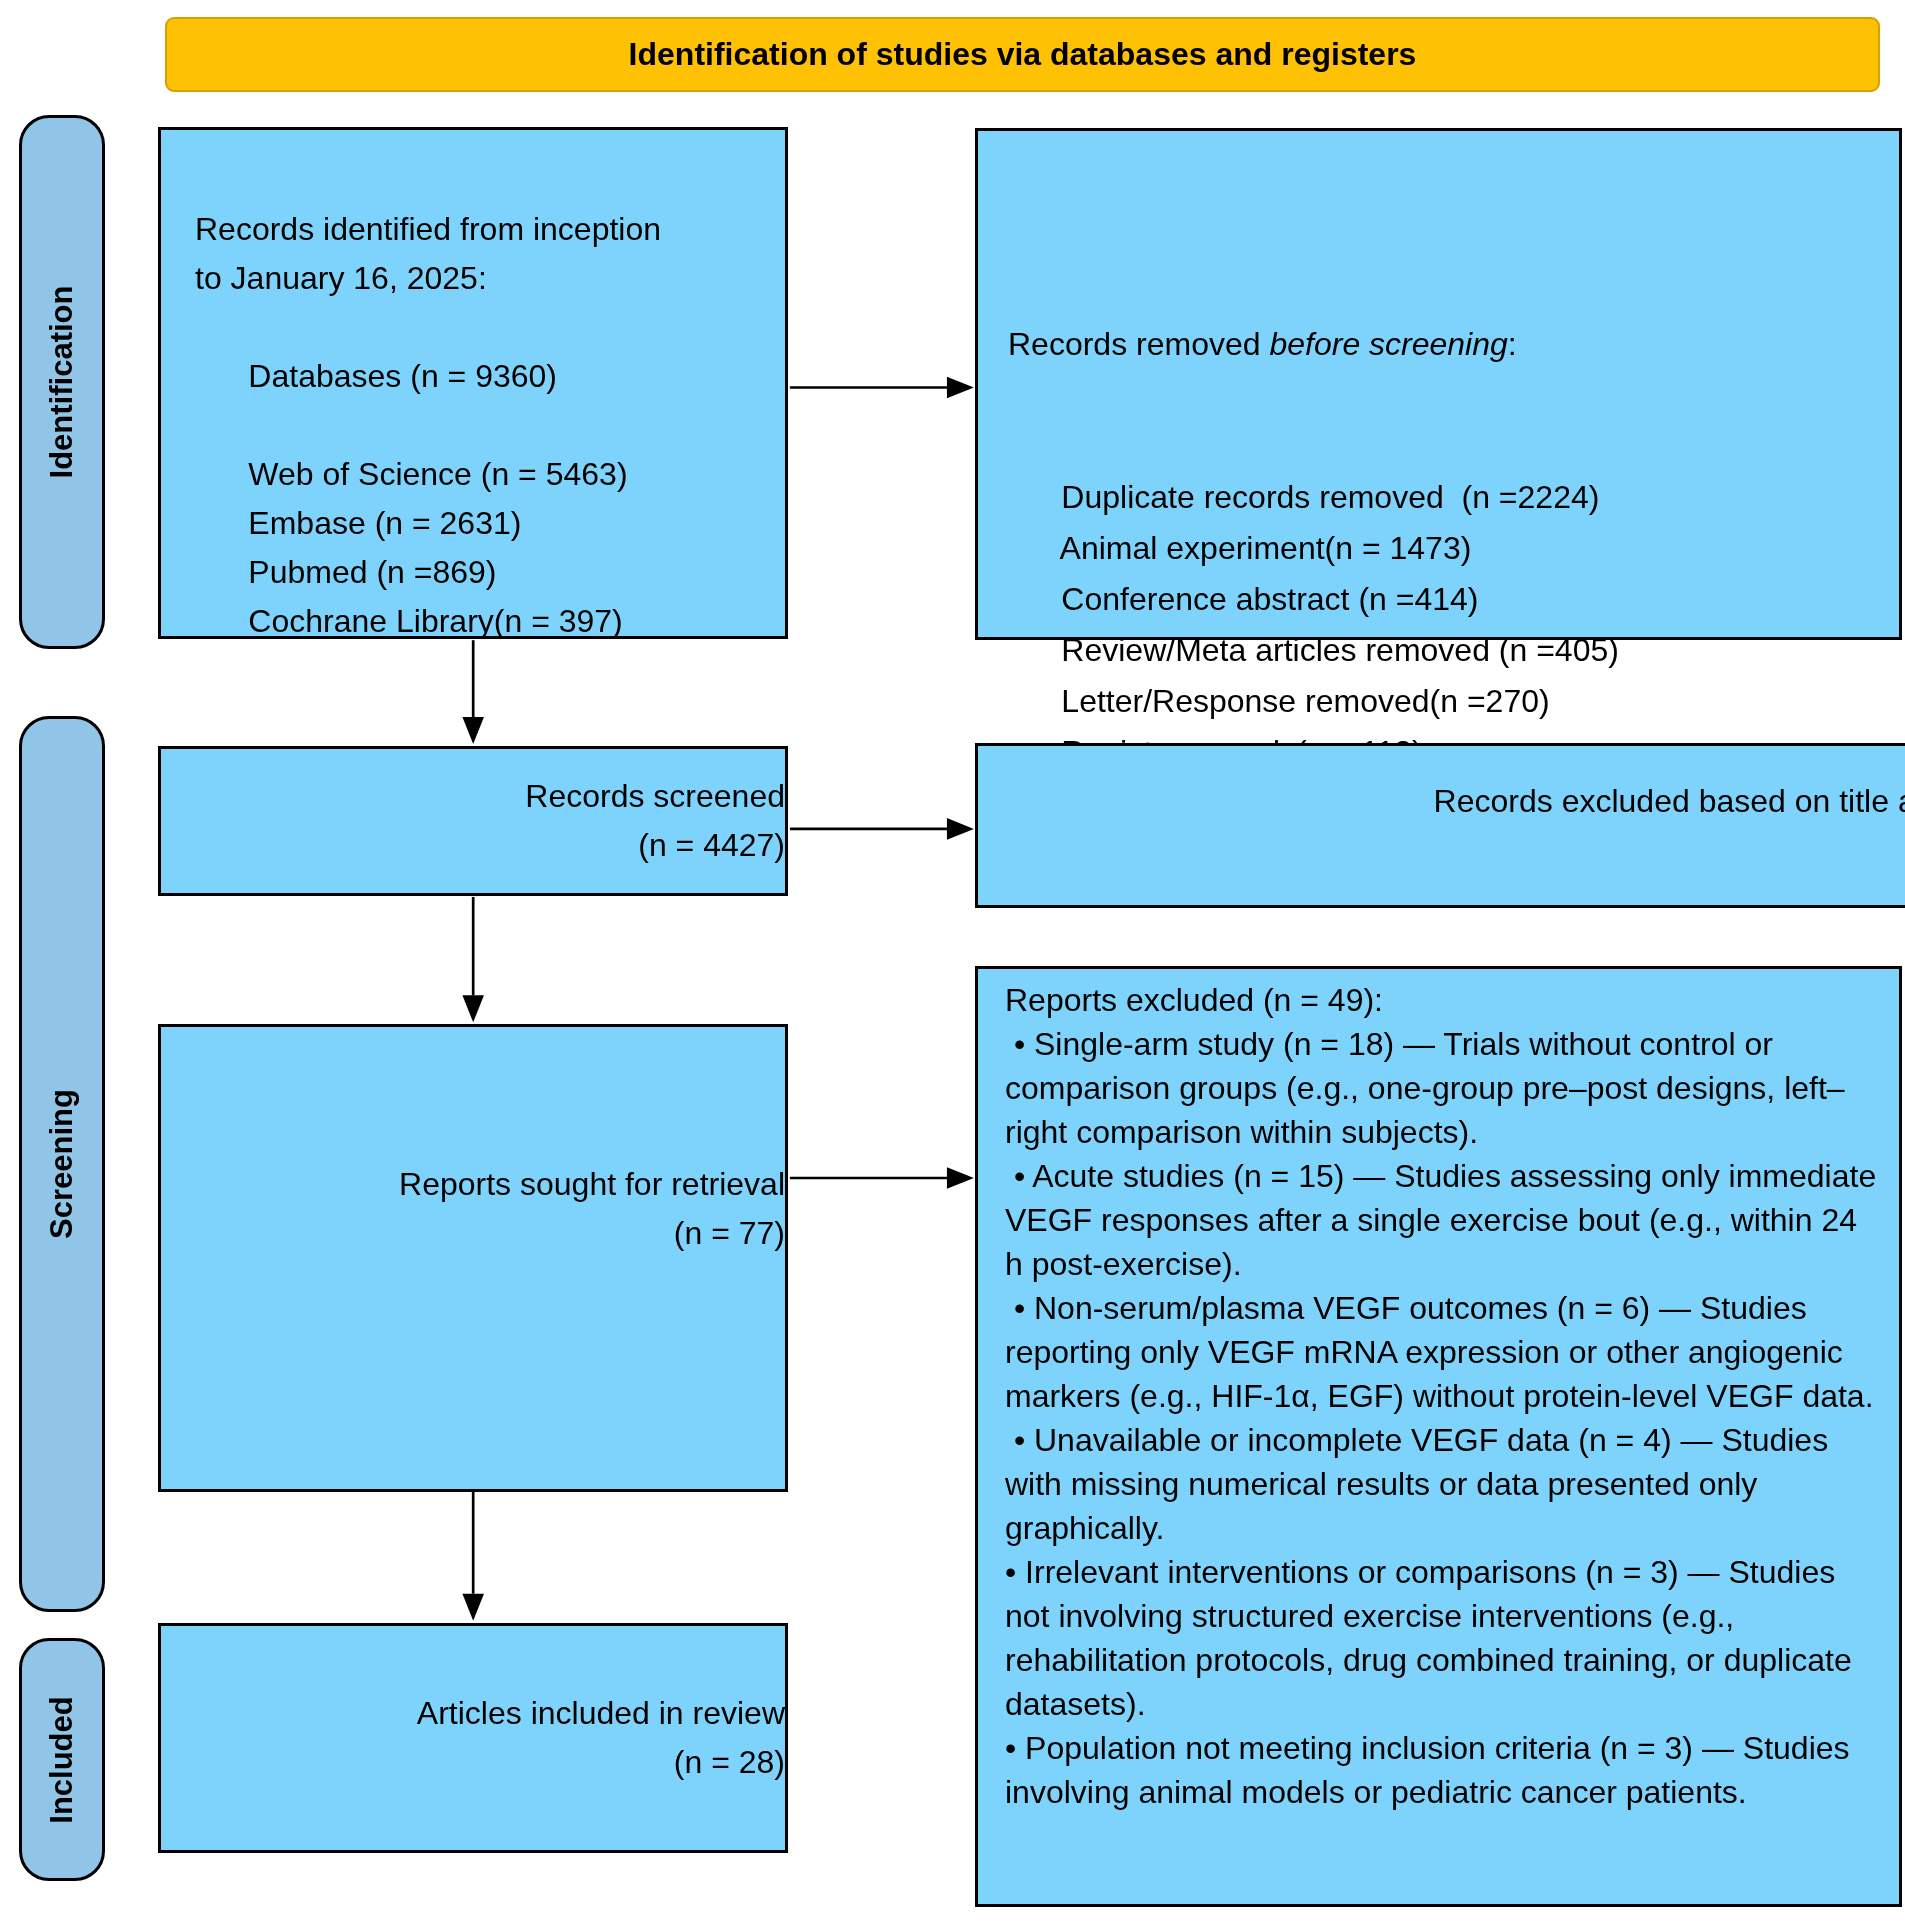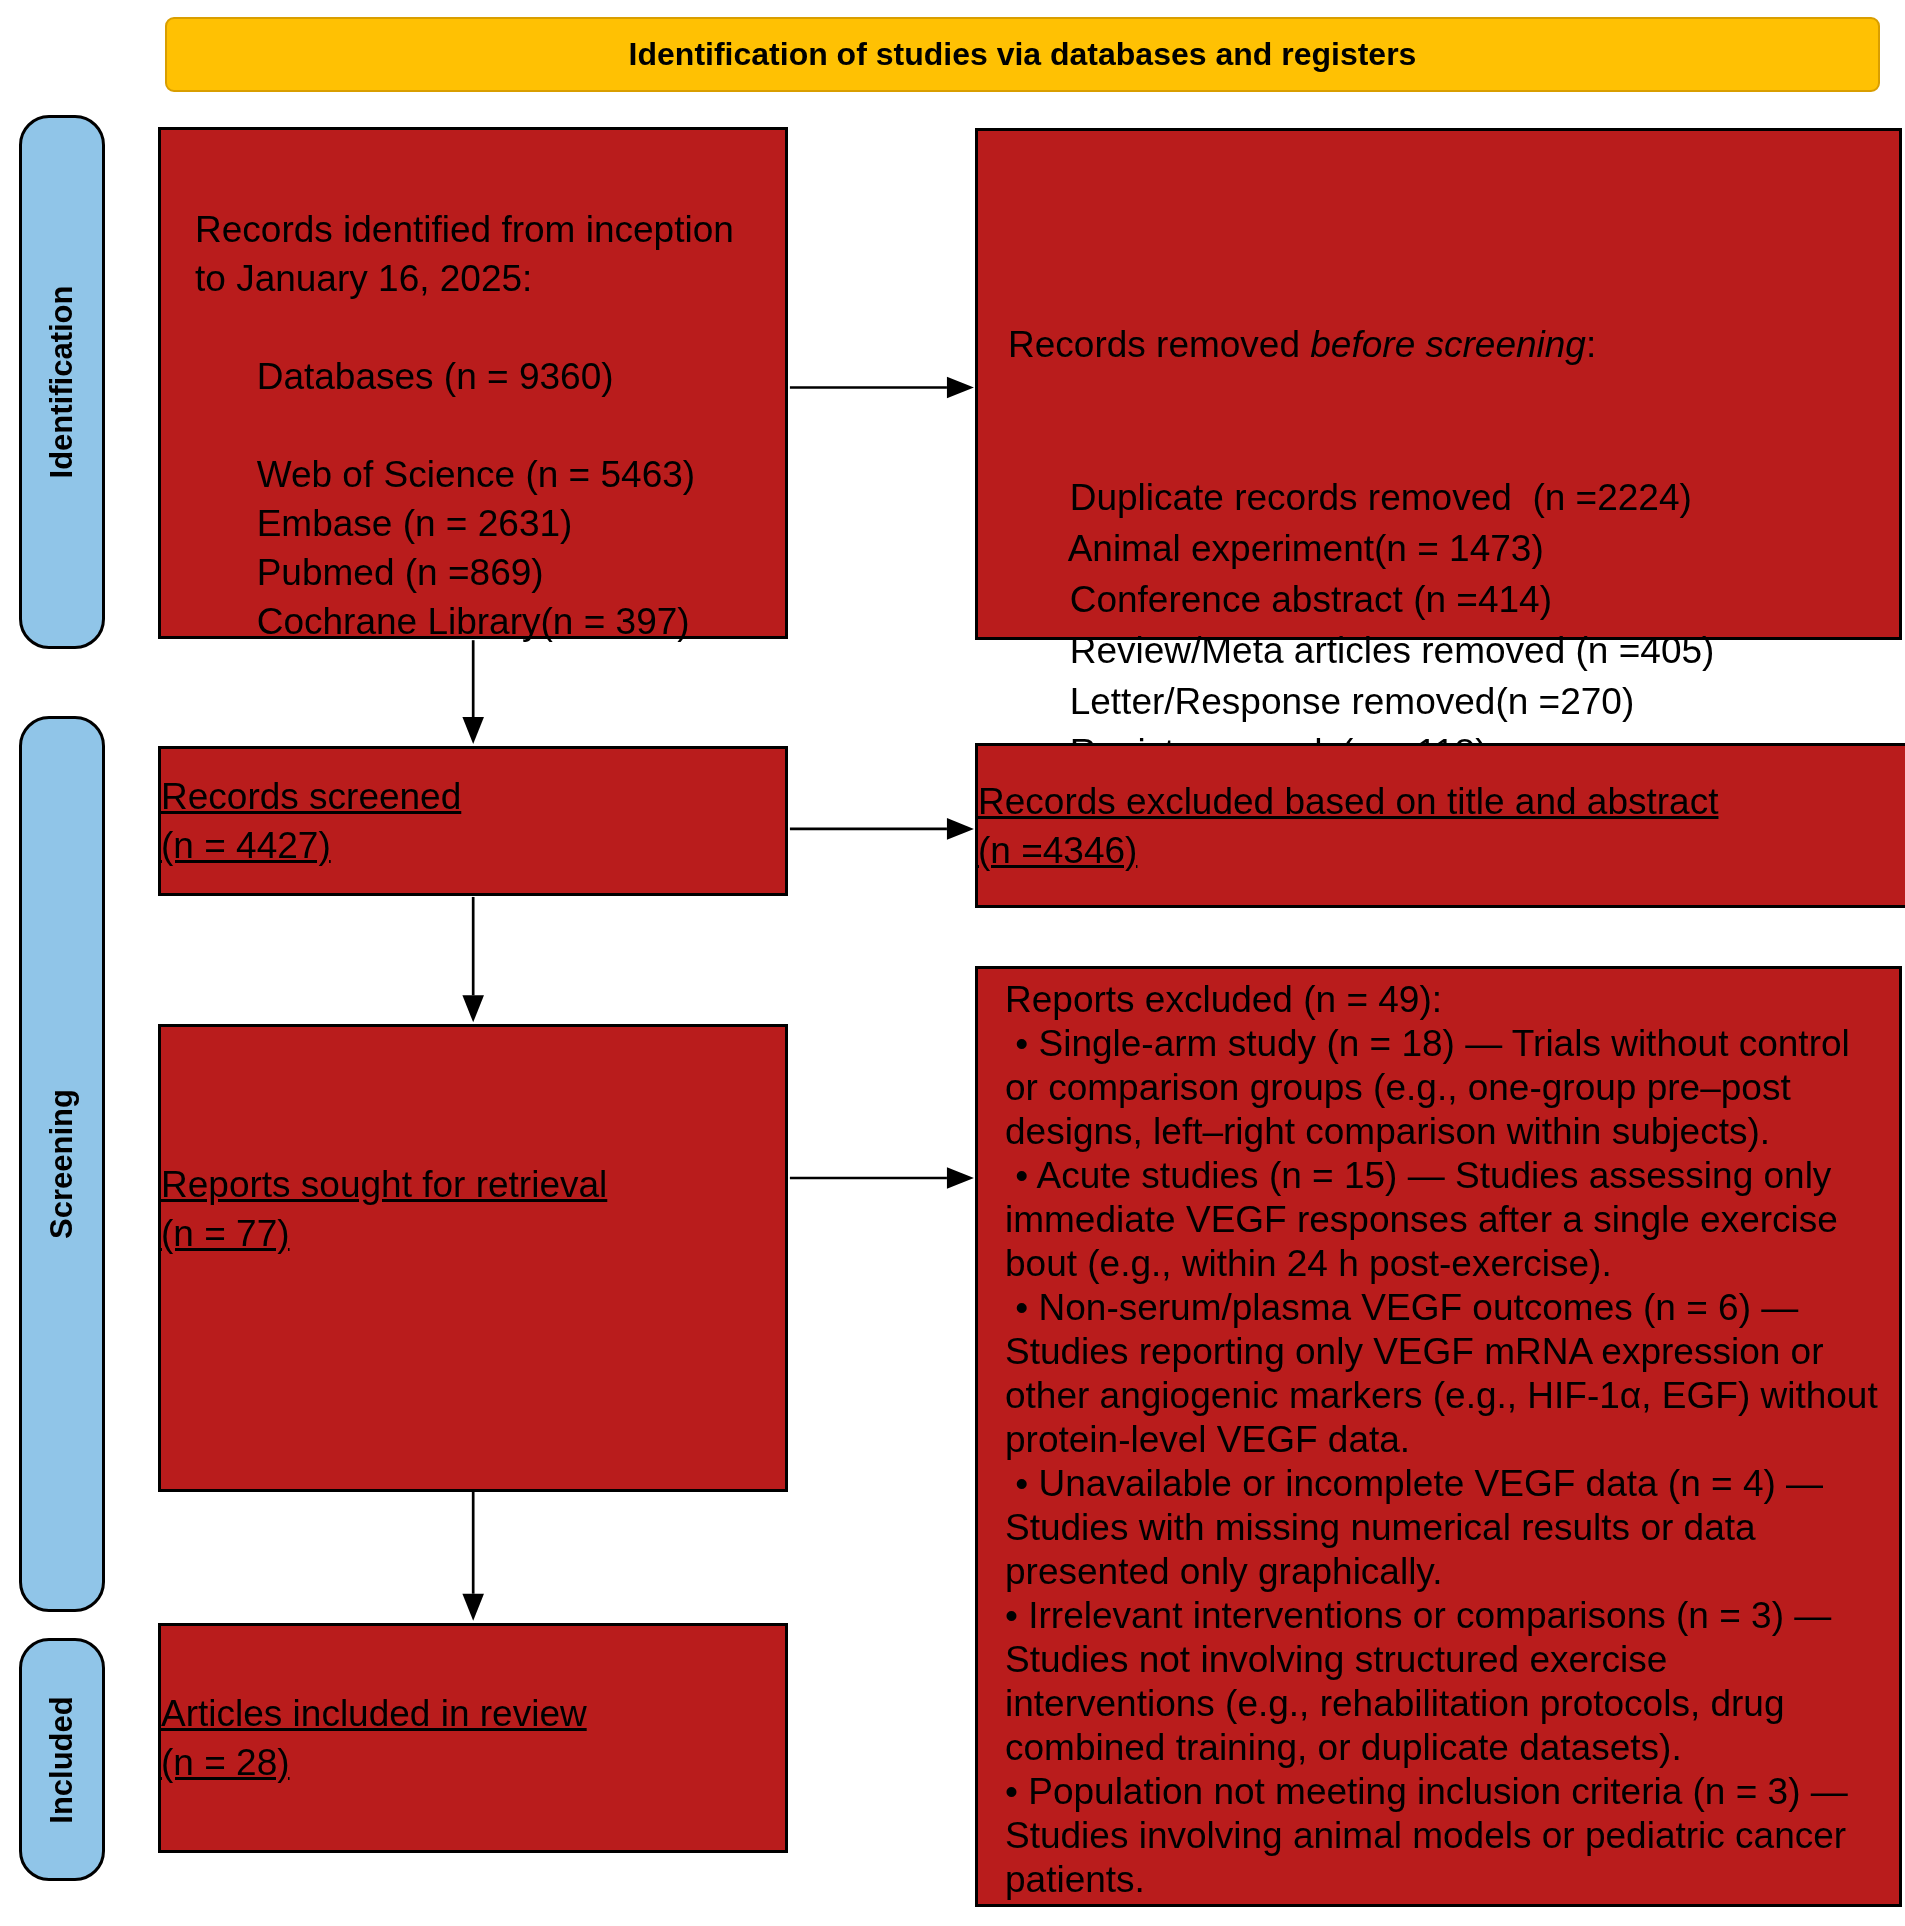--- a/index.html
+++ b/index.html
@@ -20,29 +20,29 @@
     display:flex;align-items:center;justify-content:center;
   }
   .stage span{
     transform:rotate(-90deg);white-space:nowrap;
     font-size:31px;font-weight:bold;
   }
   #stage-identification{top:115px;height:534px;}
   #stage-screening{top:716px;height:896px;}
   #stage-included{top:1638px;height:243px;}
   .fbox{
-    position:absolute;background:#b91c1c;border:3.4px solid #000;box-sizing:border-box;
-    font-size:37px;
+    position:absolute;background:#7dd3fc;border:3.4px solid #000;box-sizing:border-box;
+    font-size:32px;
   }
   #box-identified{left:158px;top:127px;width:630px;height:512px;
     padding:75px 13.5px 0 34px;line-height:49px;white-space:pre;}
   #box-removed{left:975px;top:128px;width:927px;height:512px;
     padding:86px 13.5px 0 30px;line-height:51px;white-space:pre;}
-  .center-box{display:flex;flex-direction:column;align-items:flex-start;justify-content:center;
-    text-align:center;line-height:49px;text-decoration:underline;}
+  .center-box{display:flex;flex-direction:column;align-items:flex-end;justify-content:center;
+    text-align:center;line-height:49px;}
   #box-screened{left:158px;top:746px;width:630px;height:150px;}
   #box-excluded{left:975px;top:743px;width:1102px;height:165px;}
   #box-sought{left:158px;top:1024px;width:630px;height:468px;padding-bottom:98px;}
   #box-big{left:975px;top:966px;width:927px;height:941px;
     padding:9.4px 19px 0 27px;line-height:44px;}
   #box-included{left:158px;top:1623px;width:630px;height:230px;}
   .bullet{white-space:pre-wrap;margin:0;}
   .line{min-height:49px;}
   #box-removed .line{min-height:51px;}
   .italic{font-style:italic;}

